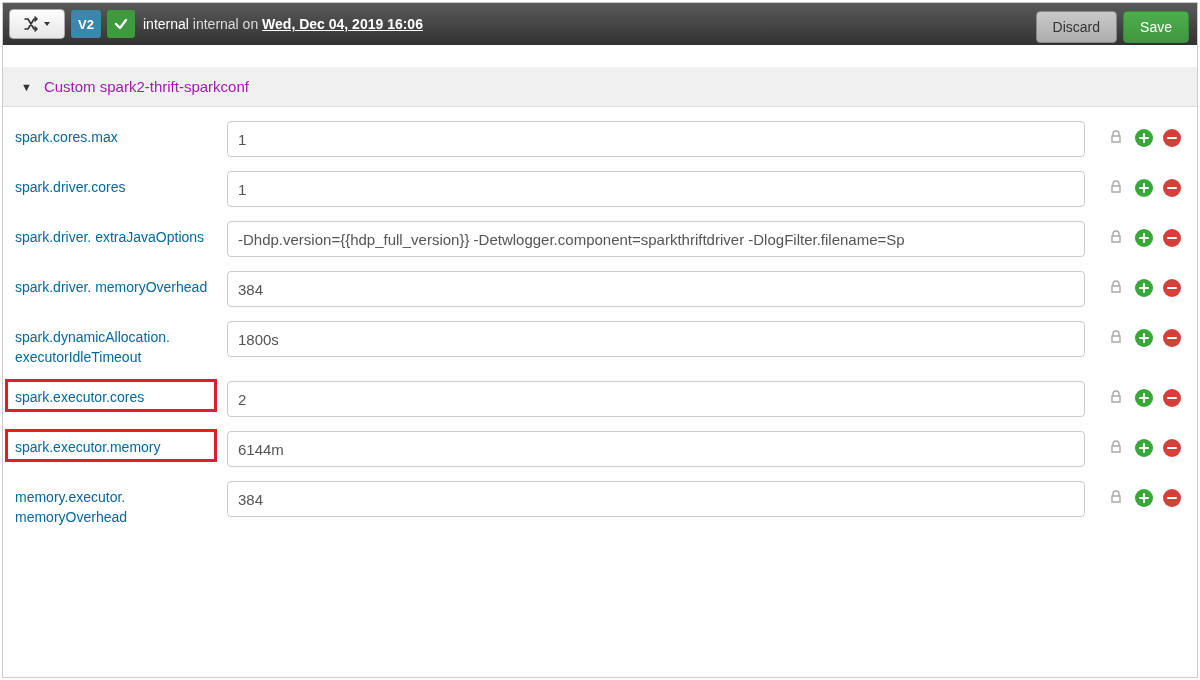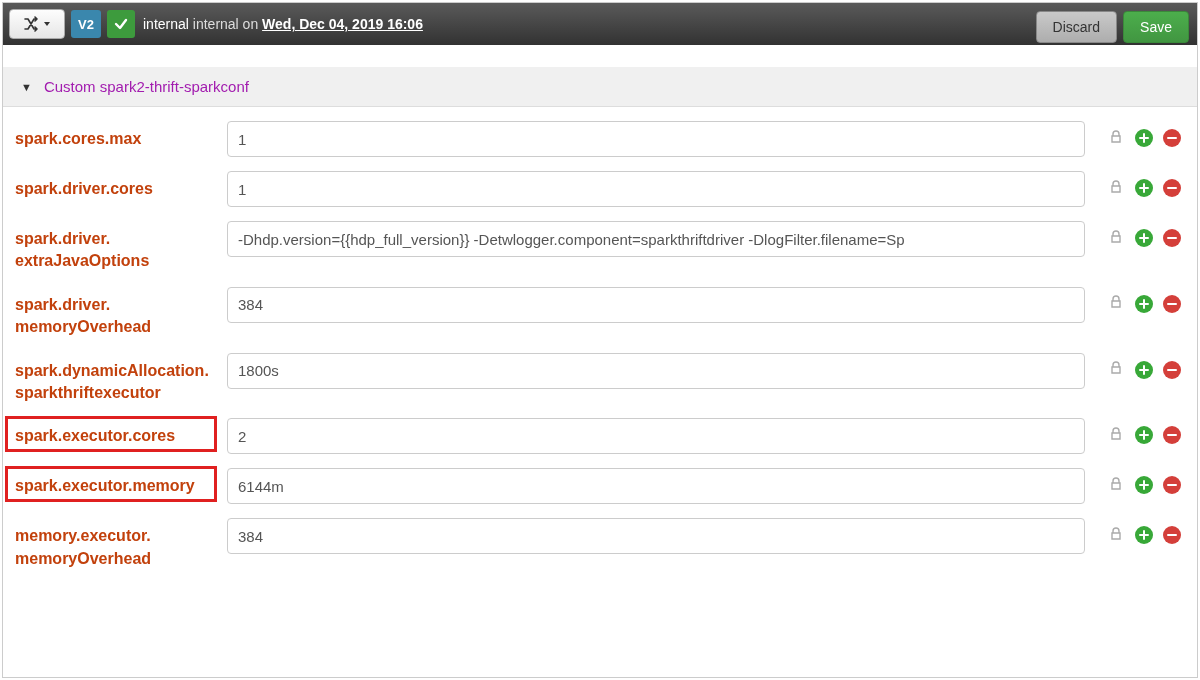--- a/index.html
+++ b/index.html
@@ -112,25 +112,24 @@
     padding: 14px 8px 4px 8px;
   }
   .row {
     display: flex;
     align-items: flex-start;
     margin-bottom: 14px;
   }
   .label {
     width: 216px;
     padding: 7px 4px 0 4px;
-    font-size: 16px;
-    color: #c2410c;
+    font-size: 14px;
+    color: #0369a1;
     word-break: break-word;
     line-height: 1.4;
-    font-weight: bold;
   }
   .label.highlight {
     position: relative;
   }
   .label.highlight::before {
     content: "";
     position: absolute;
     left: -6px;
     top: -2px;
     right: 10px;
@@ -289,21 +288,21 @@
             </svg>
           </span>
           <span class="iconbtn remove">
             <svg class="minus-c" viewBox="0 0 10 10">
               <path d="M1 5 H9" stroke="#fff" stroke-width="2" stroke-linecap="round"></path>
             </svg>
           </span>
         </div>
       </div>
       <div class="row">
-        <div class="label">spark.dynamicAllocation. sparkthriftexecutor</div>
+        <div class="label">spark.dynamicAllocation. executorIdleTimeout</div>
         <div class="input-wrap"><input class="cfg" type="text" value="1800s" style=""></div>
         <div class="actions">
           <span class="lock-icon"><svg width="14" height="14" viewBox="0 0 14 14">
               <path d="M4 6 V4 a3 3 0 0 1 6 0 V6 M3 6 h8 v6 h-8 Z" stroke="#aaa" stroke-width="1.4" fill="none"></path>
             </svg></span>
           <span class="iconbtn add">
             <svg width="10" height="10" viewBox="0 0 10 10">
               <path d="M5 1 V9 M1 5 H9" stroke="#fff" stroke-width="2" stroke-linecap="round"></path>
             </svg>
           </span>

